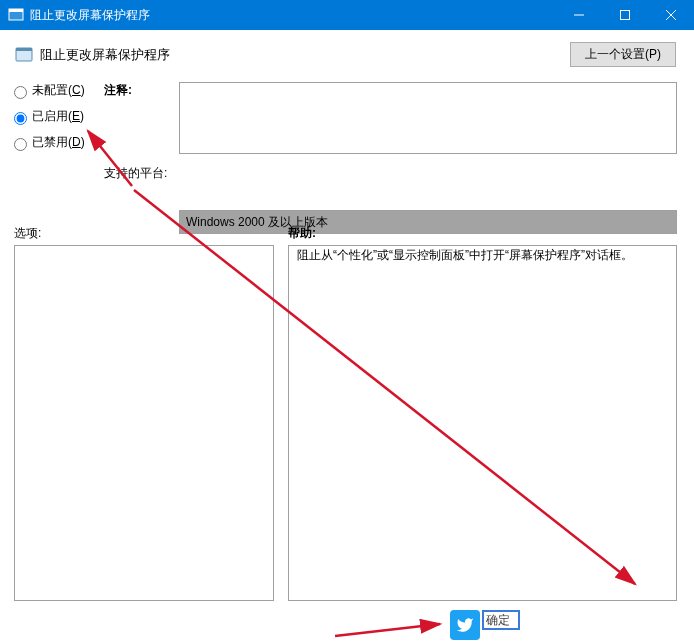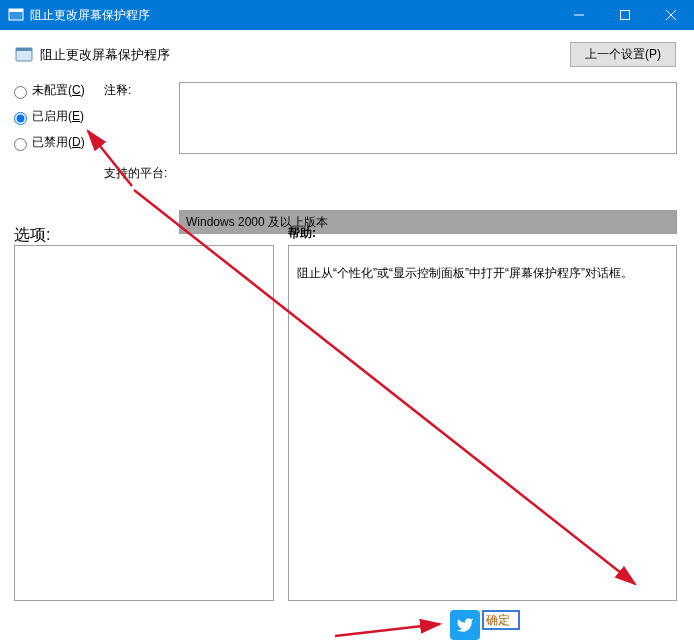--- a/index.html
+++ b/index.html
@@ -19,43 +19,43 @@
     .header-title { flex: 1; font-size: 13px; }
     .nav-btns { display: flex; gap: 20px; margin-left: auto; padding-right: 4px; }
     .nav-btn { background: #e1e1e1; border: 1px solid #adadad; padding: 3px 14px; font-size: 12px; font-family: inherit; cursor: default; }
     
     .radio-section { position: absolute; left: 14px; top: 82px; }
     .radio-item { display: flex; align-items: flex-end; margin-bottom: 9px; cursor: default; }
     .radio-item input { margin-right: 5px; }
     .radio-label { font-size: 12px; }
     .radio-accel { text-decoration: underline; }
     
-    .comment-label { position: absolute; left: 104px; top: 82px; font-size: 12px; }
+    .comment-label { position: absolute; left: 104px; top: 82px; font-size: 12px; font-weight: bold; }
     .comment-box { position: absolute; left: 179px; top: 82px; width: 498px; height: 72px; border: 1px solid #a0a0a0; background: #fff; resize: none; overflow-y: scroll; font-family: inherit; font-size: 12px; padding: 2px; }
     
     .platform-label { position: absolute; left: 104px; top: 165px; font-size: 12px; }
     .platform-box { position: absolute; left: 179px; top: 162px; width: 498px; height: 24px; border: 1px solid #a0a0a0; background: #a3a3a3; overflow-y: scroll; margin-top: 48px; }
     .platform-box-inner { padding: 3px 6px; font-size: 12px; }
     
-    .options-label { position: absolute; left: 14px; top: 225px; font-size: 16px; }
+    .options-label { position: absolute; left: 14px; top: 225px; font-size: 12px; }
     .options-box { position: absolute; left: 14px; top: 245px; width: 260px; height: 356px; border: 1px solid #a0a0a0; background: #fff; }
     
     .help-label { position: absolute; left: 288px; top: 225px; font-size: 12px; font-weight: bold; }
-    .help-box { position: absolute; left: 288px; top: 245px; width: 389px; height: 356px; border: 1px solid #a0a0a0; background: #fff; overflow-y: scroll; padding: 18px 8px; font-size: 12px; line-height: 1.5; }
+    .help-box { position: absolute; left: 288px; top: 245px; width: 389px; height: 356px; border: 1px solid #a0a0a0; background: #fff; overflow-y: scroll; padding: 0 8px; font-size: 12px; line-height: 1.5; }
     .help-box p { margin-bottom: 13px; }
     
     .scroll-stub::-webkit-scrollbar { width: 17px; }
     .scroll-stub::-webkit-scrollbar-track { background: #f0f0f0; }
     .scroll-stub::-webkit-scrollbar-thumb { background: #cdcdcd; }
     .scroll-stub::-webkit-scrollbar-button { background: #f0f0f0; height: 17px; }
     
     .footer-logo { position: absolute; left: 450px; top: 610px; width: 30px; height: 30px; background: #1da1f2; border-radius: 4px; display: flex; align-items: center; justify-content: center; }
     .footer-logo svg { width: 18px; height: 18px; fill: #fff; }
     .footer-highlight { position: absolute; left: 482px; top: 610px; width: 38px; height: 20px; border: 2px solid #3a7adb; pointer-events: none; }
-    .footer-text { position: absolute; left: 486px; top: 612px; font-size: 12px; color: #a16207; }
+    .footer-text { position: absolute; left: 486px; top: 612px; font-size: 12px; color: #404040; }
     
     .arrow-svg { position: absolute; top: 0; left: 0; pointer-events: none; }
   </style>
 </head>
 <body>
 
 <div class="titlebar">
   <span class="titlebar-icon">
     <svg viewBox="0 0 16 16">
         <rect x="1" y="2" width="14" height="11" fill="#fff" stroke="#fff" stroke-width="1" fill-opacity="0.2"></rect>

